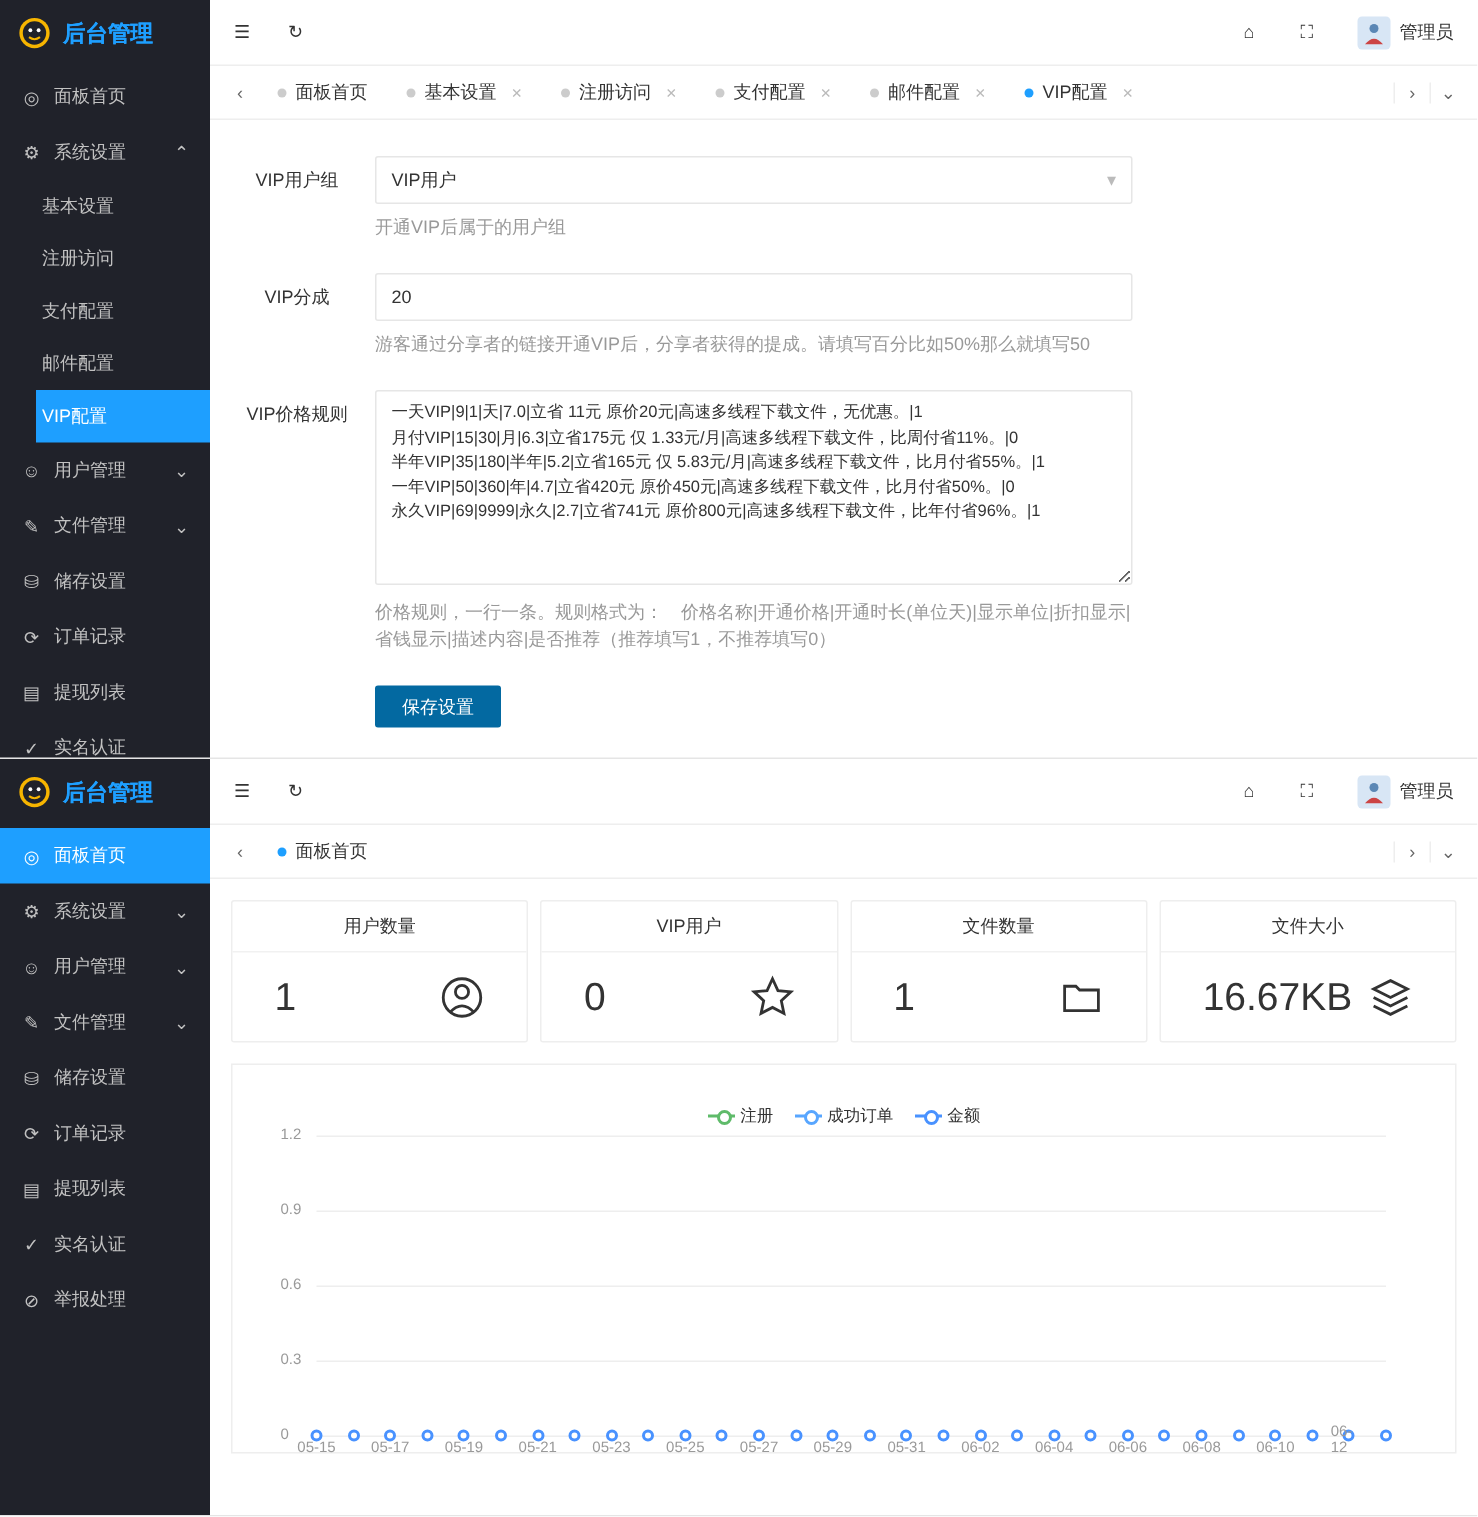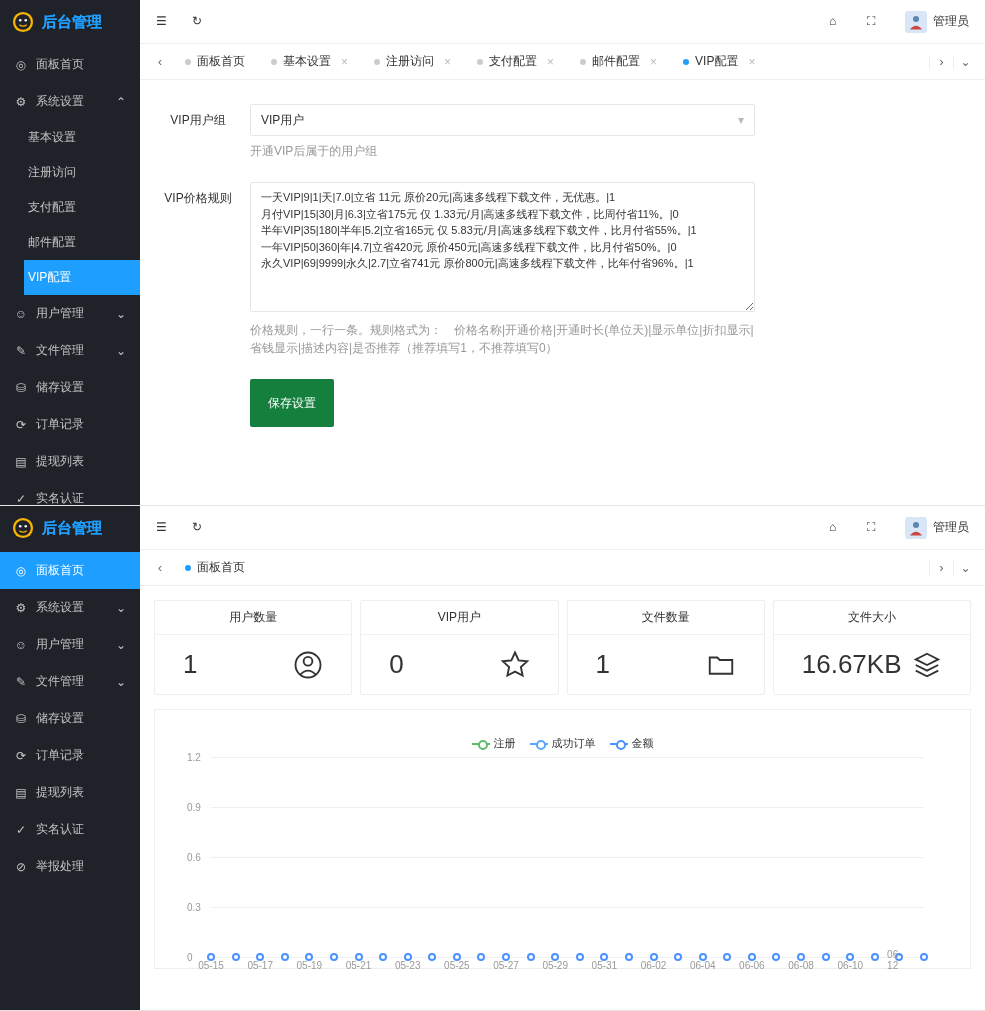--- a/index.html
+++ b/index.html
@@ -38,21 +38,21 @@
 .tabbar-end{display:flex}
 .tabbar-end .nav-arrow{border-left:1px solid #eee}
 
 .content{flex:1;overflow:auto;padding:24px 20px}
 .form-row{display:flex;margin-bottom:6px}
 .form-label{width:90px;text-align:center;padding-right:14px;padding-top:8px;color:#333;font-size:12px}
 .form-ctrl{flex:0 0 505px}
 .select,.input{width:100%;height:32px;border:1px solid #e6e6e6;border-radius:2px;padding:0 10px;font-size:12px;background:#fff;display:flex;align-items:center;justify-content:space-between;color:#333}
 .textarea{width:100%;height:130px;border:1px solid #e6e6e6;border-radius:2px;padding:6px 10px;font-size:11px;line-height:1.5;resize:vertical;font-family:inherit;color:#333}
 .hint{font-size:12px;color:#999;margin-top:6px;margin-bottom:16px;line-height:1.5}
-.btn-primary{background:#15803d;color:#fff;border:none;height:48px;padding:0 18px;border-radius:2px;font-size:12px;cursor:pointer}
+.btn-primary{background:#0369a1;color:#fff;border:none;height:28px;padding:0 18px;border-radius:2px;font-size:12px;cursor:pointer}
 
 .cards{display:flex;gap:8px;padding:14px}
 .card{flex:1;border:1px solid #eee;border-radius:2px;background:#fff}
 .card-h{text-align:center;padding:8px 0;font-size:12px;border-bottom:1px solid #f1f1f1;color:#333}
 .card-b{display:flex;align-items:center;justify-content:space-between;padding:14px 28px}
 .card-v{font-size:26px;color:#333}
 .card-i{width:30px;height:30px;color:#333}
 
 .chart-wrap{margin:0 14px 14px;border:1px solid #eee;padding:26px;height:260px;position:relative}
 .legend{display:flex;justify-content:center;gap:14px;font-size:11px;color:#333;margin-bottom:6px}
@@ -232,20 +232,27 @@
     </div>
     <div class="content">
       <div class="form-row">
         <div class="form-label">VIP用户组</div>
         <div class="form-ctrl">
           <div class="select">
             <span>VIP用户</span>
             <span style="color:#bbb">▾</span>
           </div>
           <div class="hint">开通VIP后属于的用户组</div>
+        </div>
+      </div>
+      <div class="form-row">
+        <div class="form-label">VIP分成</div>
+        <div class="form-ctrl">
+          <input class="input" value="20" style="">
+          <div class="hint">游客通过分享者的链接开通VIP后，分享者获得的提成。请填写百分比如50%那么就填写50</div>
         </div>
       </div>
       <div class="form-row">
         <div class="form-label">VIP价格规则</div>
         <div class="form-ctrl">
           <textarea class="textarea" id="rulesArea" style="">一天VIP|9|1|天|7.0|立省 11元 原价20元|高速多线程下载文件，无优惠。|1
 月付VIP|15|30|月|6.3|立省175元 仅 1.33元/月|高速多线程下载文件，比周付省11%。|0
 半年VIP|35|180|半年|5.2|立省165元 仅 5.83元/月|高速多线程下载文件，比月付省55%。|1
 一年VIP|50|360|年|4.7|立省420元 原价450元|高速多线程下载文件，比月付省50%。|0
 永久VIP|69|9999|永久|2.7|立省741元 原价800元|高速多线程下载文件，比年付省96%。|1</textarea>

